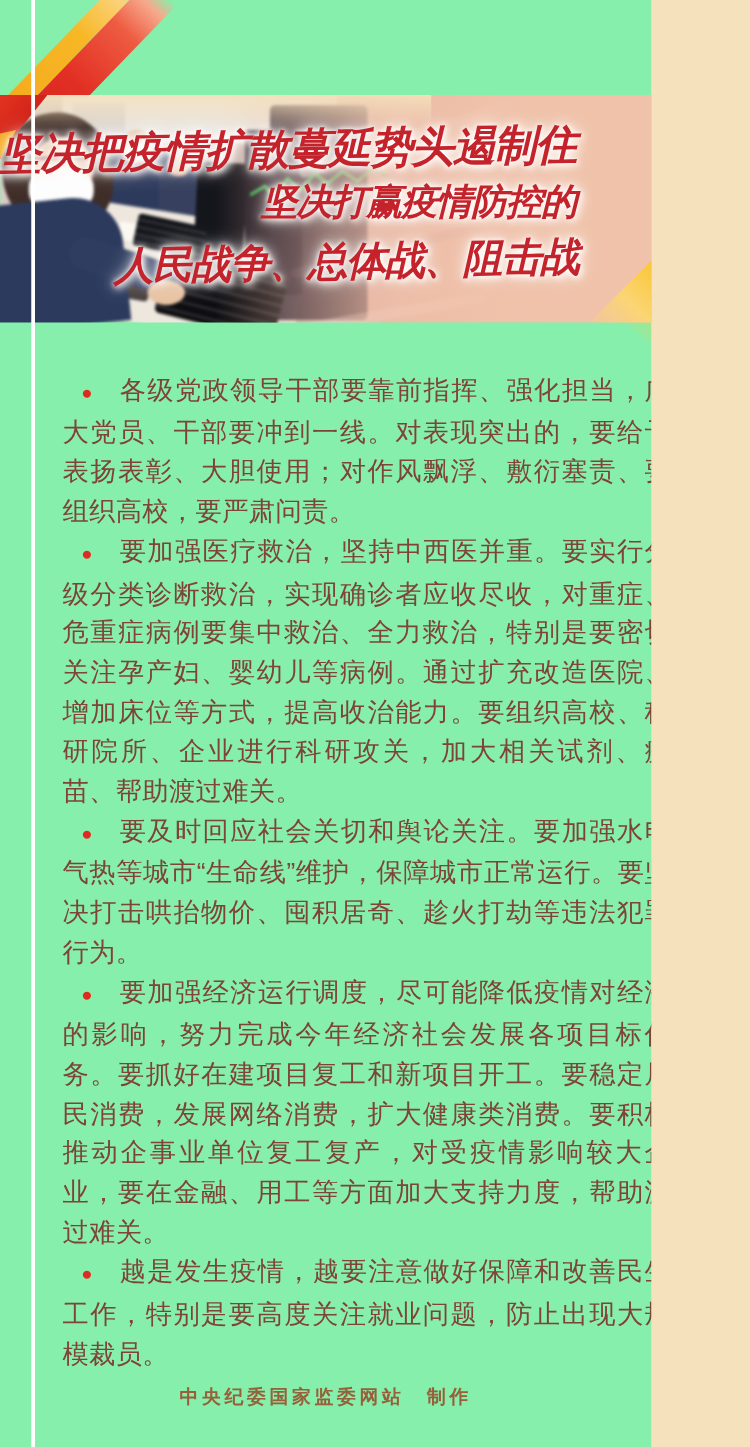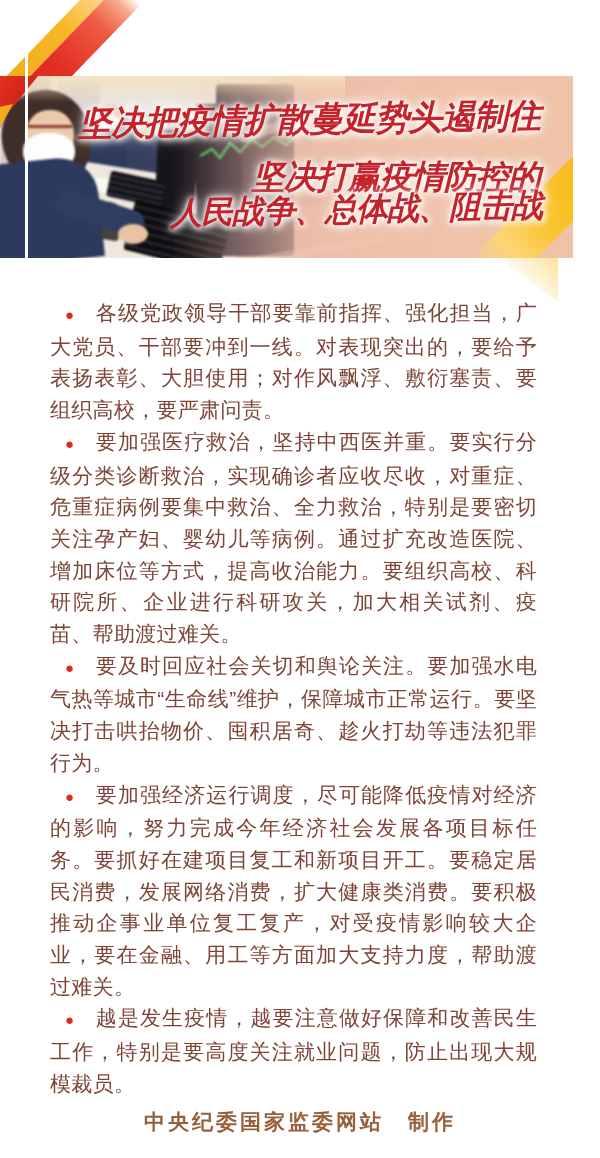--- a/index.html
+++ b/index.html
@@ -1,18 +1,18 @@
 <!DOCTYPE html>
 <html><head>
 <meta charset="utf-8">
 <style>
   html,body{margin:0;padding:0;}
   body{width:600px;height:1158px;overflow:hidden;background:#f5e2bd;
        font-family:"Liberation Sans", sans-serif;}
-  .page{position:relative;width:600px;height:1158px;background:#ffffff;overflow:hidden;}
+  .page{position:relative;width:521px;height:1158px;background:#86efac;overflow:hidden;}
 
   
   .vline{position:absolute;top:0;bottom:0;width:3px;background:#ffffff;z-index:6;}
   .vline.left{left:25px;}
   .vline.right{left:573px;}
 
   
   .ribbon-tl{position:absolute;left:-34px;top:30px;width:190px;height:47px;
              transform:rotate(-46deg);z-index:1;}
   .ribbon-tl .stripe-y{position:absolute;left:26px;top:0;width:164px;height:17px;
@@ -72,33 +72,33 @@
     background:linear-gradient(to left,#f7bb17 0%,#f9c42e 45%,#fbd573 70%,rgba(252,214,120,0) 95%);}
   .ribbon-br-fade{position:absolute;left:498px;top:258px;width:60px;height:44px;z-index:1;
     background:linear-gradient(225deg,rgba(250,198,56,.5),rgba(250,198,56,0) 65%);
     clip-path:polygon(100% 0,0 0,100% 100%);}
 
   
   .slogan{position:absolute;z-index:4;color:#c4232b;font-weight:900;font-style:italic;
     white-space:nowrap;letter-spacing:-1px;
     text-shadow:0 0 4px #ffffff,0 0 9px rgba(255,255,255,.95),0 0 16px rgba(255,255,255,.8),2px 2px 6px rgba(255,240,230,.9);}
   .slogan.l1{top:97px;right:60px;font-size:34px;transform:rotate(-1deg);}
-  .slogan.l2{top:155px;right:60px;font-size:33px;}
+  .slogan.l2{top:142px;right:60px;font-size:29px;}
   .slogan.l3{top:188px;right:58px;font-size:32px;transform:rotate(-1.2deg);}
 
   
   .content{position:absolute;left:50px;top:297px;width:487px;z-index:2;}
   .content p{margin:0;font-size:21px;line-height:31.7px;letter-spacing:.3px;
     color:#7d4437;text-align:justify;}
   .dot{display:inline-block;width:45px;padding-left:15px;box-sizing:border-box;
     font-size:15px;color:#e02a20;letter-spacing:0;}
 
   
   .footer{position:absolute;left:0;top:1108px;width:100%;text-align:center;z-index:2;
-    font-family:"Liberation Serif", serif;font-weight:bold;font-size:21px;
+    font-family:"Liberation Serif", serif;font-weight:bold;font-size:15px;
     letter-spacing:3px;color:#96603a;}
 </style>
 </head>
 <body>
 
 <div class="page">
 
   <div class="ribbon-tl">
     <div class="stripe-y"></div>
     <div class="stripe-r"></div>

